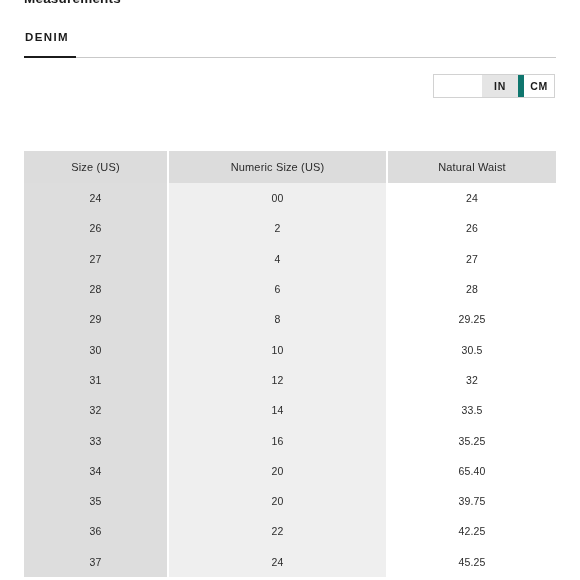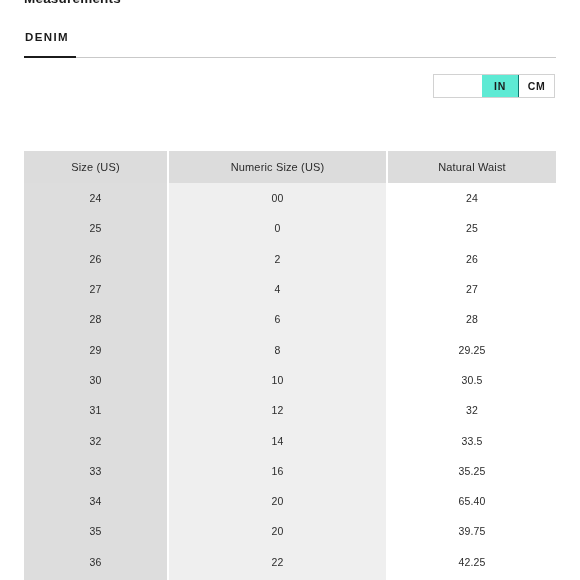--- a/index.html
+++ b/index.html
@@ -94,25 +94,25 @@
     font-size: 10.5px;
     font-weight: 700;
     letter-spacing: .7px;
     color: #1b1b1b;
     background: #ffffff;
     border: none;
     cursor: pointer;
     font-family: inherit;
   }
   .unit-btn.is-active {
-    background: #5eead4;
+    background: #e5e5e5;
     margin-left: 48px;
   }
   .unit-btn + .unit-btn {
-    border-left: 1px solid #0f766e;
+    border-left: 6px solid #0f766e;
   }
 
   
   .size-table-wrap {
     position: absolute;
     left: 24px;
     top: 111px;
     width: 532px;
     height: 470px;
     overflow: hidden;
@@ -190,25 +190,20 @@
           <th>Natural Waist</th>
         </tr>
       </thead>
       <tbody id="size-table-body">
           <tr>
             <td class="col-1">24</td>
             <td class="col-2">00</td>
             <td class="col-3">24</td>
           </tr>
           <tr>
-            <td class="col-1">25</td>
-            <td class="col-2">0</td>
-            <td class="col-3">25</td>
-          </tr>
-          <tr>
             <td class="col-1">26</td>
             <td class="col-2">2</td>
             <td class="col-3">26</td>
           </tr>
           <tr>
             <td class="col-1">27</td>
             <td class="col-2">4</td>
             <td class="col-3">27</td>
           </tr>
           <tr>

